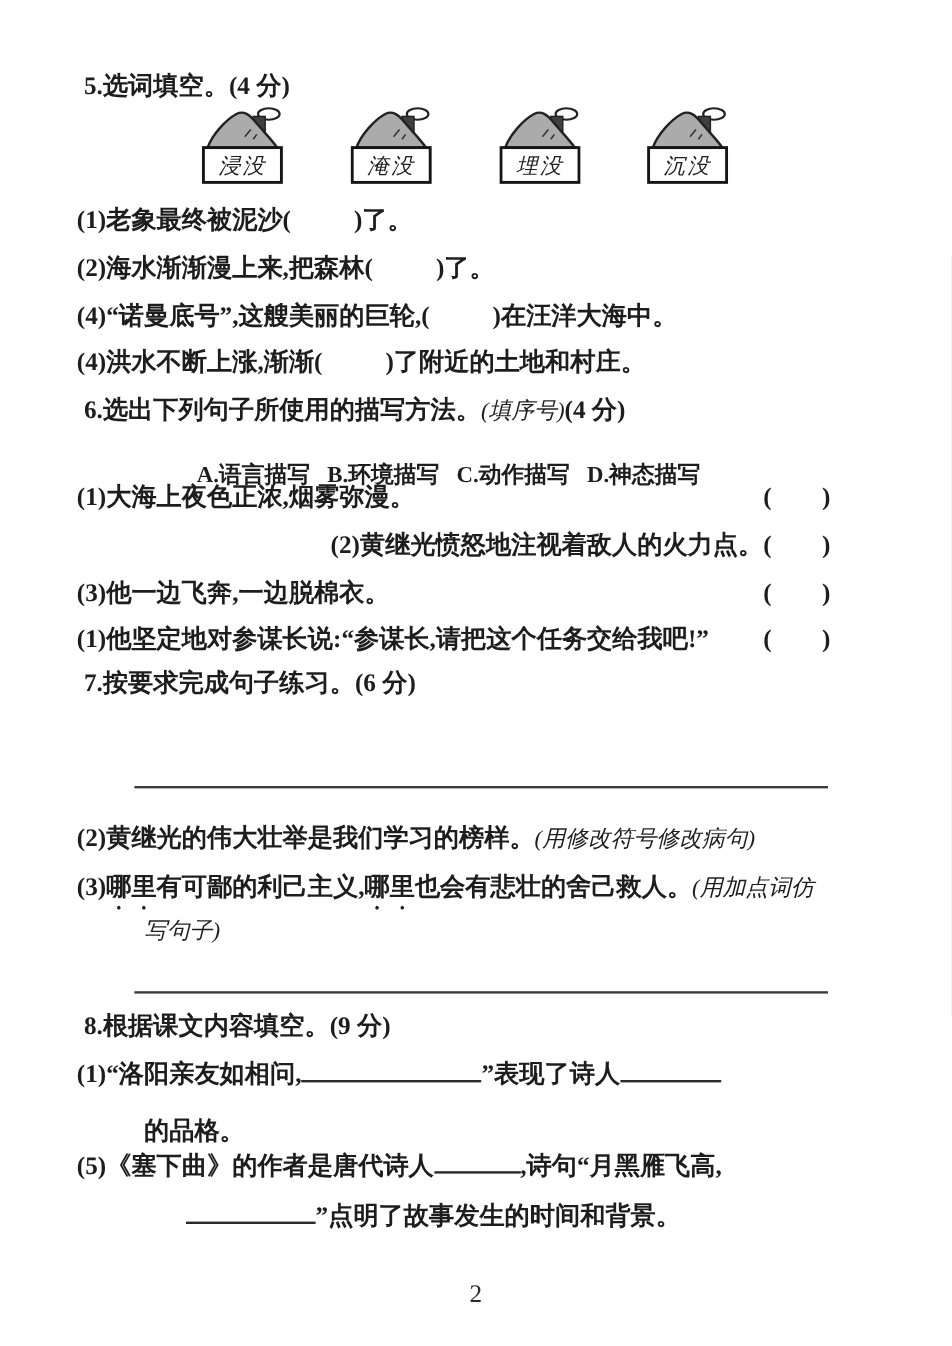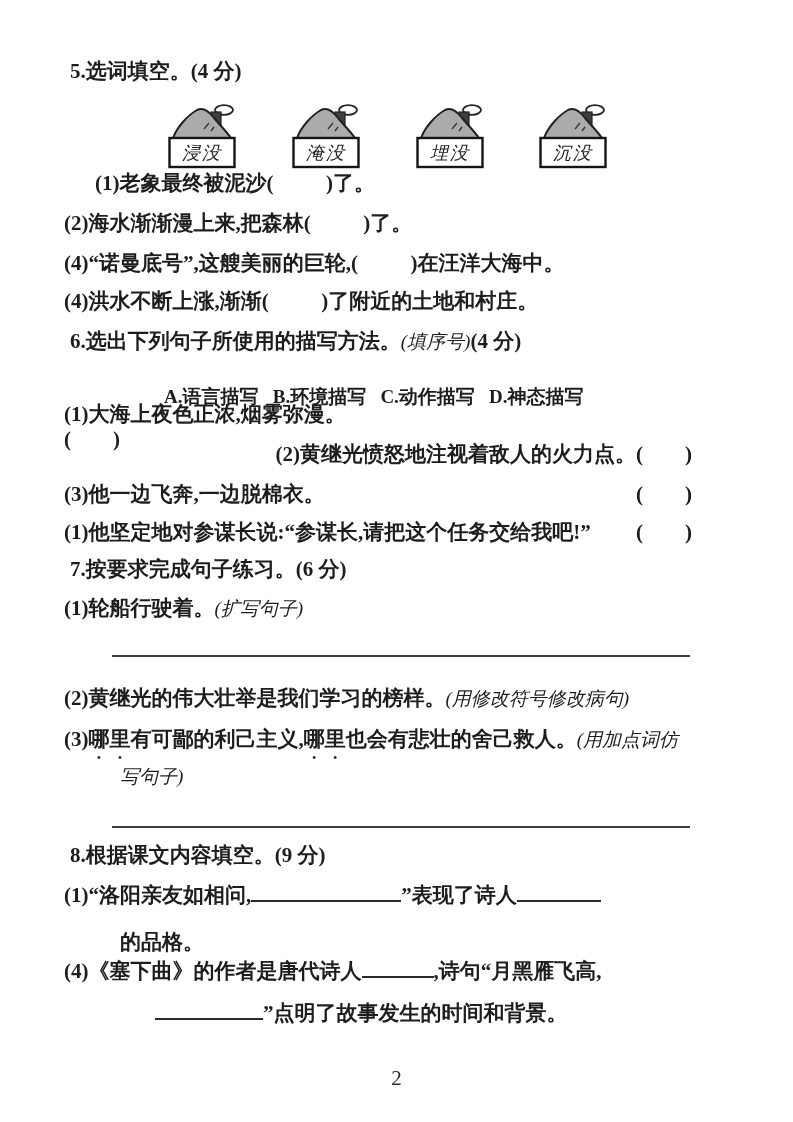--- a/index.html
+++ b/index.html
@@ -16,21 +16,21 @@
   .options{left:164px;font-size:19px;font-weight:600;}
   .paren-row{display:flex;justify-content:space-between;width:628px;}
   .answer-line{position:absolute;left:112px;width:578px;height:0;border-top:2px solid #3c3c3c;}
   .blank{display:inline-block;height:19px;border-bottom:2px solid #2a2a2a;}
   .dots{
     -webkit-text-emphasis:filled dot #1d1d1d;
     -webkit-text-emphasis-position:under left;
     text-emphasis:filled dot #1d1d1d;
     text-emphasis-position:under left;
   }
-  .house{position:absolute;top:103px;width:68px;height:66px;}
+  .house{position:absolute;top:88px;width:68px;height:66px;}
   .house svg{position:absolute;left:0;top:0;}
   .house .word{
     position:absolute;left:2px;top:37px;width:64px;height:26px;
     display:flex;align-items:center;justify-content:center;
     font-size:18px;font-style:italic;font-weight:500;letter-spacing:2px;color:#1d1d1d;
   }
   .page-num{position:absolute;left:0;top:1066px;width:100%;text-align:center;
     font-size:21px;color:#2a2a2a;}
 </style>
 </head>
@@ -74,49 +74,48 @@
     <svg width="68" height="66" viewBox="0 0 68 66">
       <ellipse cx="56" cy="7" rx="9" ry="4.8" fill="#ffffff" stroke="#222" stroke-width="1.8"></ellipse>
       <rect x="43" y="9" width="10" height="18" fill="#3f3f3f" stroke="#222" stroke-width="1.2"></rect>
       <path d="M5 35 C9 24 20 12 29 7 C35 4 40 7 46 15 C51 21 58 28 63 35 Z" fill="#ababab" stroke="#222" stroke-width="2"></path>
       <path d="M36 26 l5 -6 M43 28 l3 -4" stroke="#333" stroke-width="1.3" fill="none"></path>
       <rect x="1.5" y="35" width="65" height="29" fill="#ffffff" stroke="#151515" stroke-width="2.4"></rect>
     </svg>
     <span class="word">沉没</span>
   </div>
 
-  <div class="row item" style="top:171px;margin-left:31px;">(1)老象最终被泥沙(          )了。</div>
+  <div class="row item" style="top:171px;">(1)老象最终被泥沙(          )了。</div>
   <div class="row item" style="top:211px;">(2)海水渐渐漫上来,把森林(          )了。</div>
   <div class="row item" style="top:251px;">(4)“诺曼底号”,这艘美丽的巨轮,(          )在汪洋大海中。</div>
   <div class="row item" style="top:289px;">(4)洪水不断上涨,渐渐(          )了附近的土地和村庄。</div>
 
   <div class="row heading" style="top:329px;"><span>6.选出下列句子所使用的描写方法。</span><span class="kai">(填序号)</span><span>(4 分)</span></div>
   <div class="row options" style="top:359px;margin-top:25px;">A.语言描写   B.环境描写   C.动作描写   D.神态描写</div>
 
-  <div class="row item paren-row" style="top:402px;flex-direction:column;"><span>(1)大海上夜色正浓,烟雾弥漫。</span><span>(        )</span></div>
+  <div class="row item paren-row" style="top:402px;"><span>(1)大海上夜色正浓,烟雾弥漫。</span><span>(        )</span></div>
   <div class="row item paren-row" style="top:442px;justify-content:flex-end;"><span>(2)黄继光愤怒地注视着敌人的火力点。</span><span>(        )</span></div>
   <div class="row item paren-row" style="top:482px;"><span>(3)他一边飞奔,一边脱棉衣。</span><span>(        )</span></div>
   <div class="row item paren-row" style="top:520px;"><span>(1)他坚定地对参谋长说:“参谋长,请把这个任务交给我吧!”</span><span>(        )</span></div>
 
   <div class="row heading" style="top:557px;"><span>7.按要求完成句子练习。</span><span>(6 分)</span></div>
 
-  <div class="row item" style="top:596px;"><span>(1)轮船行驶着。</span><span class="kai">(扩写句子)</span></div>
 
   <div class="answer-line" style="top:655px;"></div>
 
   <div class="row item" style="top:686px;"><span>(2)黄继光的伟大壮举是我们学习的榜样。</span><span class="kai">(用修改符号修改病句)</span></div>
 
   <div class="row item" style="top:727px;"><span>(3)</span><span class="dots">哪里</span><span>有可鄙的利己主义,</span><span class="dots">哪里</span><span>也会有悲壮的舍己救人。</span><span class="kai">(用加点词仿</span></div>
   <div class="row cont kai" style="top:764px;">写句子)</div>
 
   <div class="answer-line" style="top:826px;"></div>
 
   <div class="row heading" style="top:843px;"><span>8.根据课文内容填空。</span><span>(9 分)</span></div>
 
   <div class="row item" style="top:881px;"><span>(1)“洛阳亲友如相问,</span><span class="blank" style="width:150px;"></span><span>”表现了诗人</span><span class="blank" style="width:84px;"></span></div>
   <div class="row cont" style="top:930px;">的品格。</div>
 
-  <div class="row item" style="top:957px;"><span>(4)《塞下曲》的作者是唐代诗人</span><span class="blank" style="width:72px;"></span><span>,诗句“月黑雁飞高,</span></div>
+  <div class="row item" style="top:957px;"><span>(5)《塞下曲》的作者是唐代诗人</span><span class="blank" style="width:72px;"></span><span>,诗句“月黑雁飞高,</span></div>
   <div class="row" style="top:999px;left:155px;font-weight:700;"><span class="blank" style="width:108px;"></span><span>”点明了故事发生的时间和背景。</span></div>
 
   <div class="page-num">2</div>
 
 </div>
 
 </body></html>

